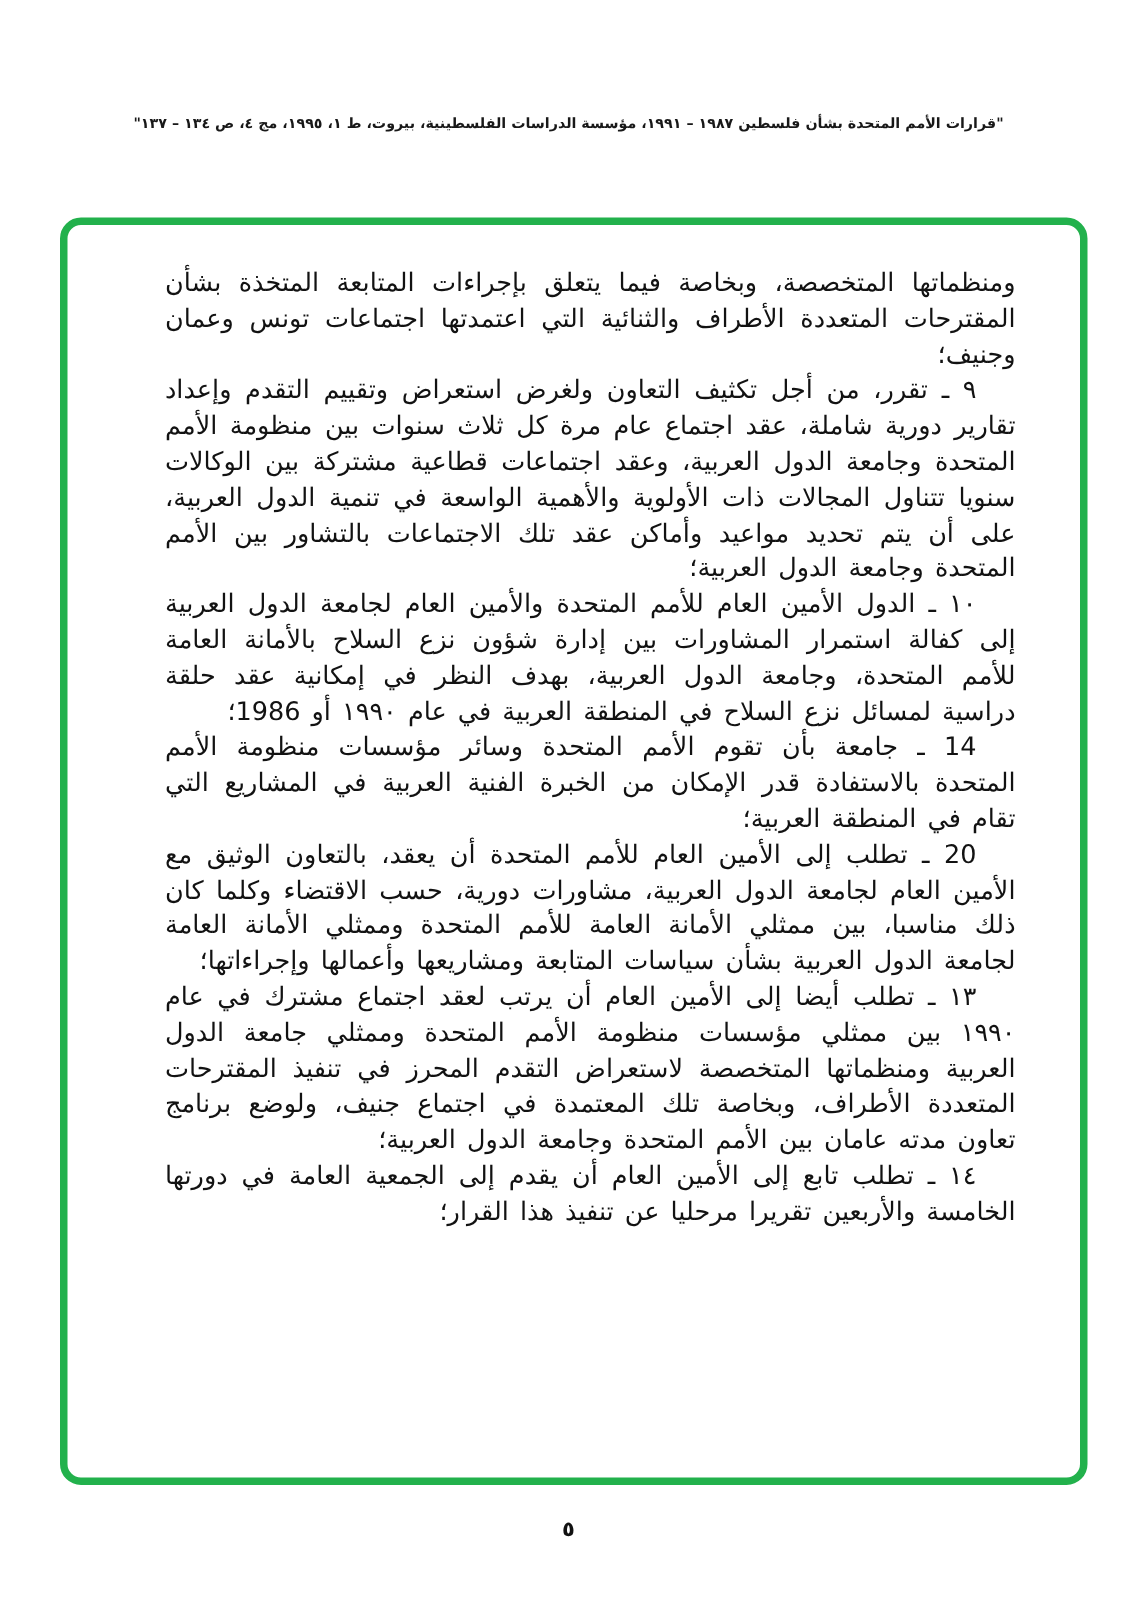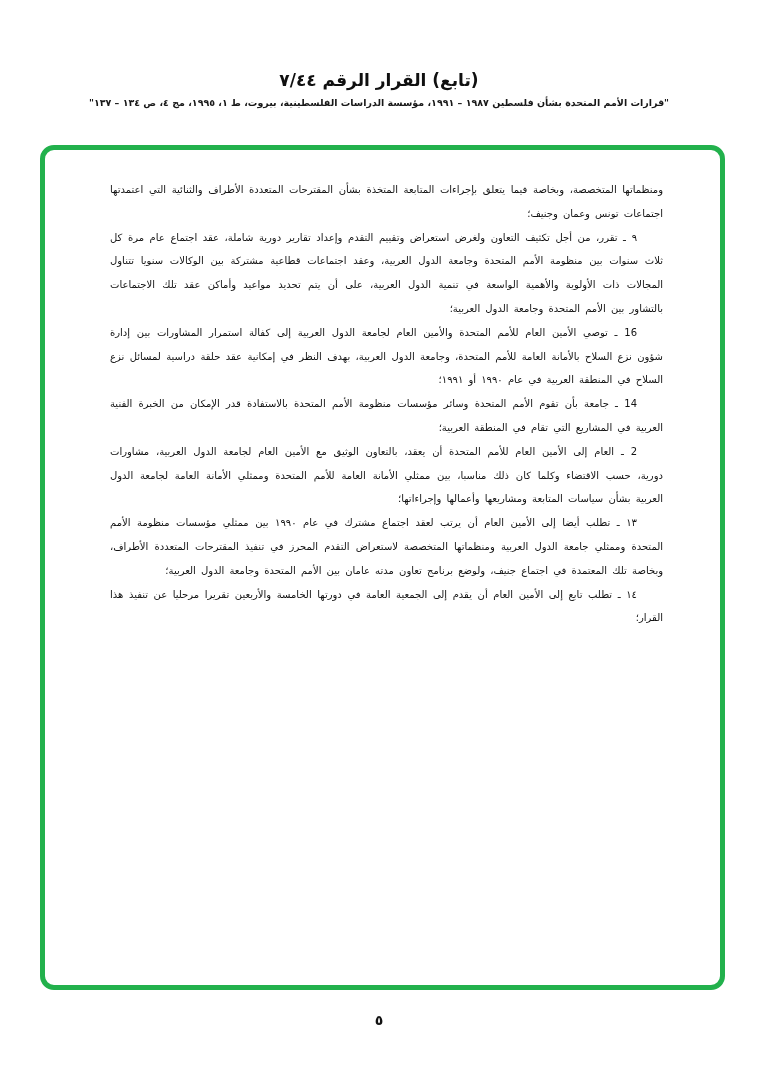--- a/index.html
+++ b/index.html
@@ -16,48 +16,47 @@
   .doc-citation{
     margin-top:7px;font-size:9.5px;font-weight:bold;color:#181818;
     white-space:nowrap;
   }
   .green-box{
     position:absolute;left:40px;top:145px;width:685px;height:845px;
     box-sizing:border-box;border:5px solid #22b14c;border-radius:14px;
     background:#ffffff;
   }
   .text-col{
-    position:absolute;top:28px;right:57px;left:65px;
-    font-size:10px;line-height:23.8px;text-align:justify;
+    position:absolute;top:28px;right:43px;left:65px;
+    font-size:17px;line-height:23.8px;text-align:justify;
     color:#121212;word-spacing:2px;
   }
   .para{margin:0;padding:0;}
   .para.numbered{text-indent:26px;}
   .pnum{font-weight:normal;}
   .plead{font-weight:normal;}
   .page-footer{position:absolute;top:1012px;left:0;width:758px;text-align:center;}
   .page-number{font-size:14px;font-weight:bold;color:#111;}
 </style>
 </head>
 <body>
 
 <div class="page">
 
   <header class="page-header">
-    <h1 class="doc-title">(تابع) القرار الرقم ٧/٤٤</h1>
     <div class="doc-citation">"قرارات الأمم المتحدة بشأن فلسطين ١٩٨٧ – ١٩٩١، مؤسسة الدراسات الفلسطينية، بيروت، ط ١، ١٩٩٥، مج ٤، ص ١٣٤ – ١٣٧"</div>
   </header>
 
   <section class="green-box" style="border-color: rgb(34, 177, 76);">
     <div class="text-col" style="color: rgb(18, 18, 18);">
         <p class="para"><span>ومنظماتها المتخصصة، وبخاصة فيما يتعلق بإجراءات المتابعة المتخذة بشأن المقترحات المتعددة الأطراف والثنائية التي اعتمدتها اجتماعات تونس وعمان وجنيف؛</span></p>
         <p class="para numbered"><span class="pnum">٩ ـ </span><b class="plead">تقرر، </b><span>من أجل تكثيف التعاون ولغرض استعراض وتقييم التقدم وإعداد تقارير دورية شاملة، عقد اجتماع عام مرة كل ثلاث سنوات بين منظومة الأمم المتحدة وجامعة الدول العربية، وعقد اجتماعات قطاعية مشتركة بين الوكالات سنويا تتناول المجالات ذات الأولوية والأهمية الواسعة في تنمية الدول العربية، على أن يتم تحديد مواعيد وأماكن عقد تلك الاجتماعات بالتشاور بين الأمم المتحدة وجامعة الدول العربية؛</span></p>
-        <p class="para numbered"><span class="pnum">16 ـ </span><b class="plead">توصي </b><span>الأمين العام للأمم المتحدة والأمين العام لجامعة الدول العربية إلى كفالة استمرار المشاورات بين إدارة شؤون نزع السلاح بالأمانة العامة للأمم المتحدة، وجامعة الدول العربية، بهدف النظر في إمكانية عقد حلقة دراسية لمسائل نزع السلاح في المنطقة العربية في عام ١٩٩٠ أو ١٩٩١؛</span></p>
+        <p class="para numbered"><span class="pnum">١٠ ـ </span><b class="plead">الدول </b><span>الأمين العام للأمم المتحدة والأمين العام لجامعة الدول العربية إلى كفالة استمرار المشاورات بين إدارة شؤون نزع السلاح بالأمانة العامة للأمم المتحدة، وجامعة الدول العربية، بهدف النظر في إمكانية عقد حلقة دراسية لمسائل نزع السلاح في المنطقة العربية في عام ١٩٩٠ أو 1986؛</span></p>
         <p class="para numbered"><span class="pnum">14 ـ </span><b class="plead">جامعة </b><span>بأن تقوم الأمم المتحدة وسائر مؤسسات منظومة الأمم المتحدة بالاستفادة قدر الإمكان من الخبرة الفنية العربية في المشاريع التي تقام في المنطقة العربية؛</span></p>
-        <p class="para numbered"><span class="pnum">2 ـ </span><b class="plead">العام </b><span>إلى الأمين العام للأمم المتحدة أن يعقد، بالتعاون الوثيق مع الأمين العام لجامعة الدول العربية، مشاورات دورية، حسب الاقتضاء وكلما كان ذلك مناسبا، بين ممثلي الأمانة العامة للأمم المتحدة وممثلي الأمانة العامة لجامعة الدول العربية بشأن سياسات المتابعة ومشاريعها وأعمالها وإجراءاتها؛</span></p>
+        <p class="para numbered"><span class="pnum">20 ـ </span><b class="plead">تطلب </b><span>إلى الأمين العام للأمم المتحدة أن يعقد، بالتعاون الوثيق مع الأمين العام لجامعة الدول العربية، مشاورات دورية، حسب الاقتضاء وكلما كان ذلك مناسبا، بين ممثلي الأمانة العامة للأمم المتحدة وممثلي الأمانة العامة لجامعة الدول العربية بشأن سياسات المتابعة ومشاريعها وأعمالها وإجراءاتها؛</span></p>
         <p class="para numbered"><span class="pnum">١٣ ـ </span><b class="plead">تطلب أيضا </b><span>إلى الأمين العام أن يرتب لعقد اجتماع مشترك في عام ١٩٩٠ بين ممثلي مؤسسات منظومة الأمم المتحدة وممثلي جامعة الدول العربية ومنظماتها المتخصصة لاستعراض التقدم المحرز في تنفيذ المقترحات المتعددة الأطراف، وبخاصة تلك المعتمدة في اجتماع جنيف، ولوضع برنامج تعاون مدته عامان بين الأمم المتحدة وجامعة الدول العربية؛</span></p>
         <p class="para numbered"><span class="pnum">١٤ ـ </span><b class="plead">تطلب تابع </b><span>إلى الأمين العام أن يقدم إلى الجمعية العامة في دورتها الخامسة والأربعين تقريرا مرحليا عن تنفيذ هذا القرار؛</span></p>
       </div>
   </section>
 
   <footer class="page-footer">
     <div class="page-number">٥</div>
   </footer>
 
 </div>

